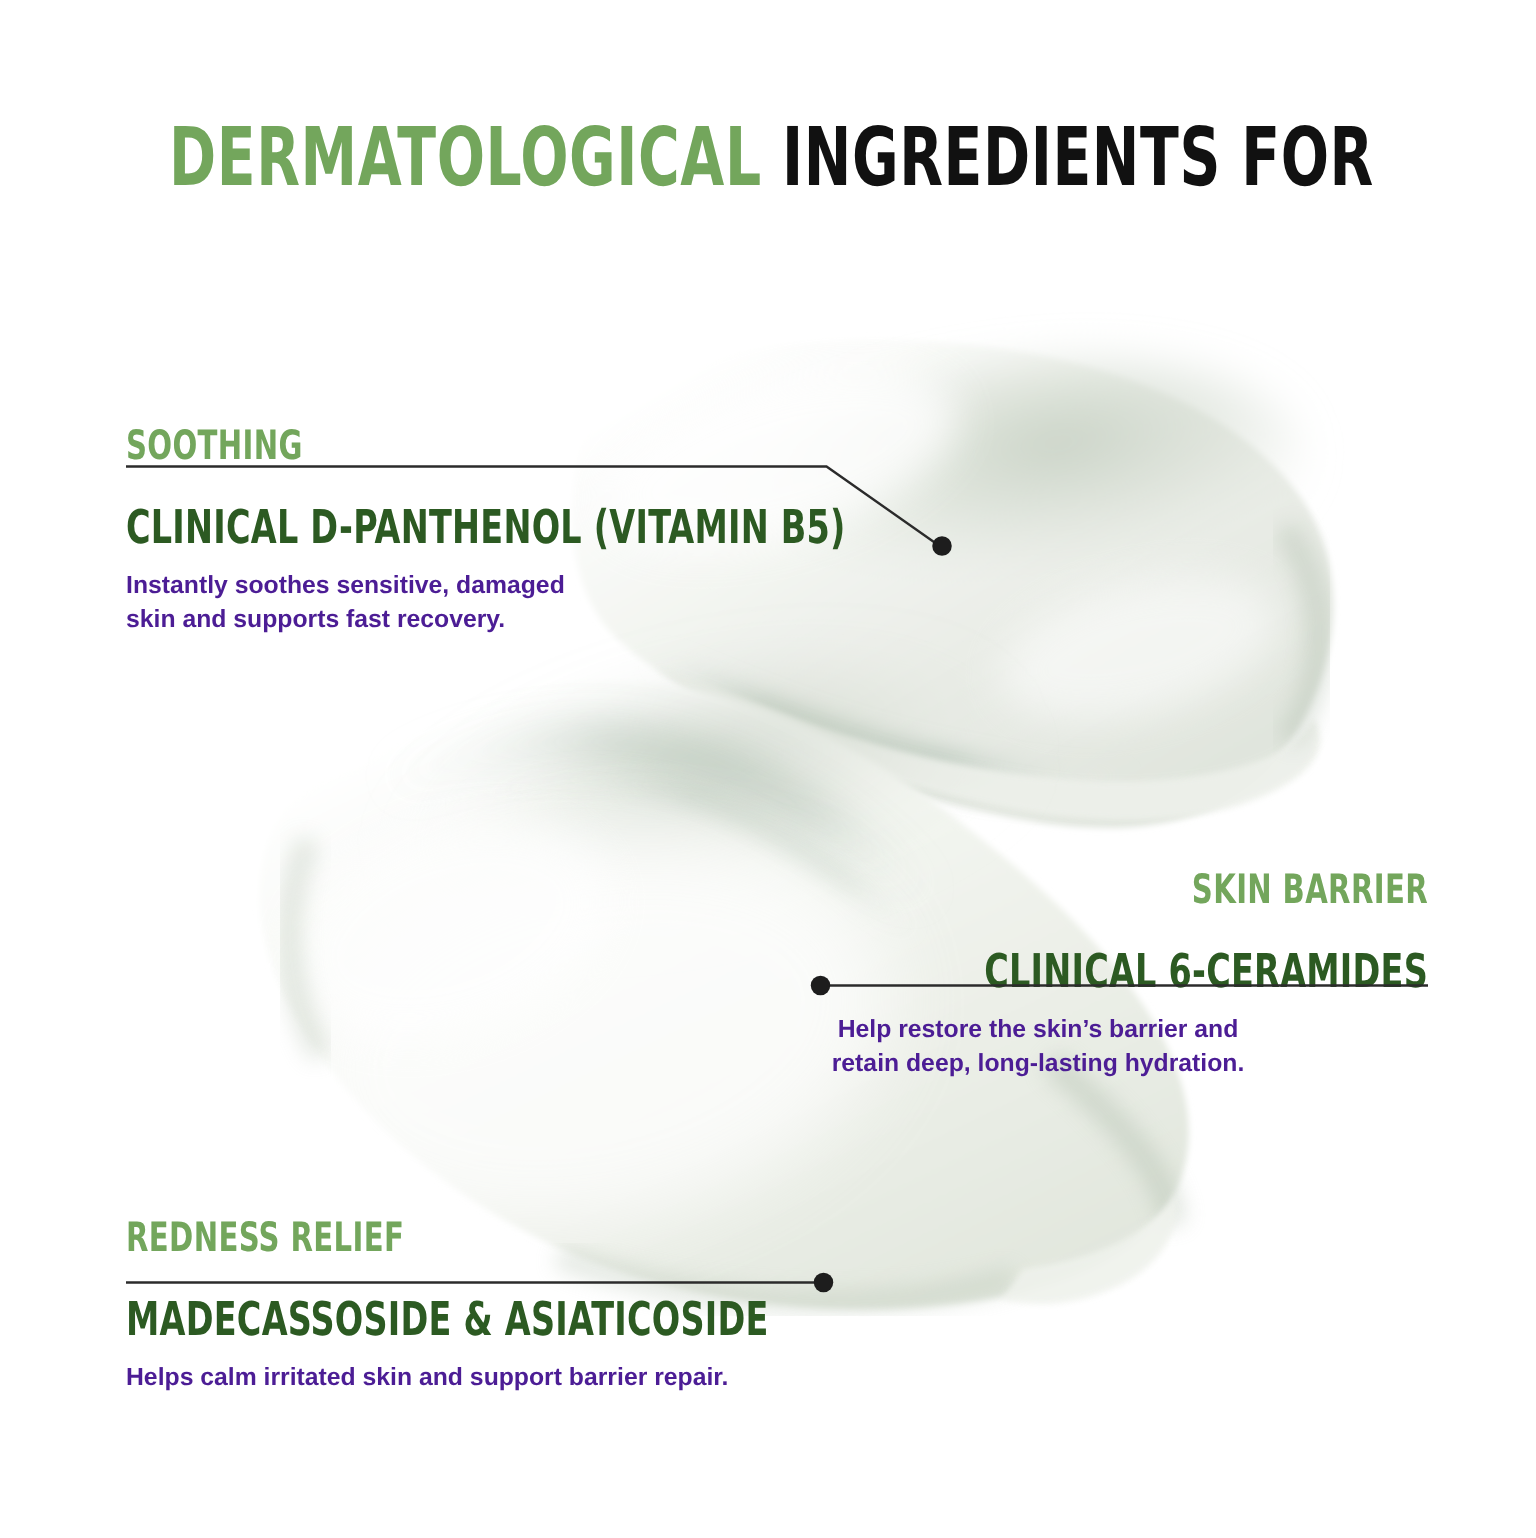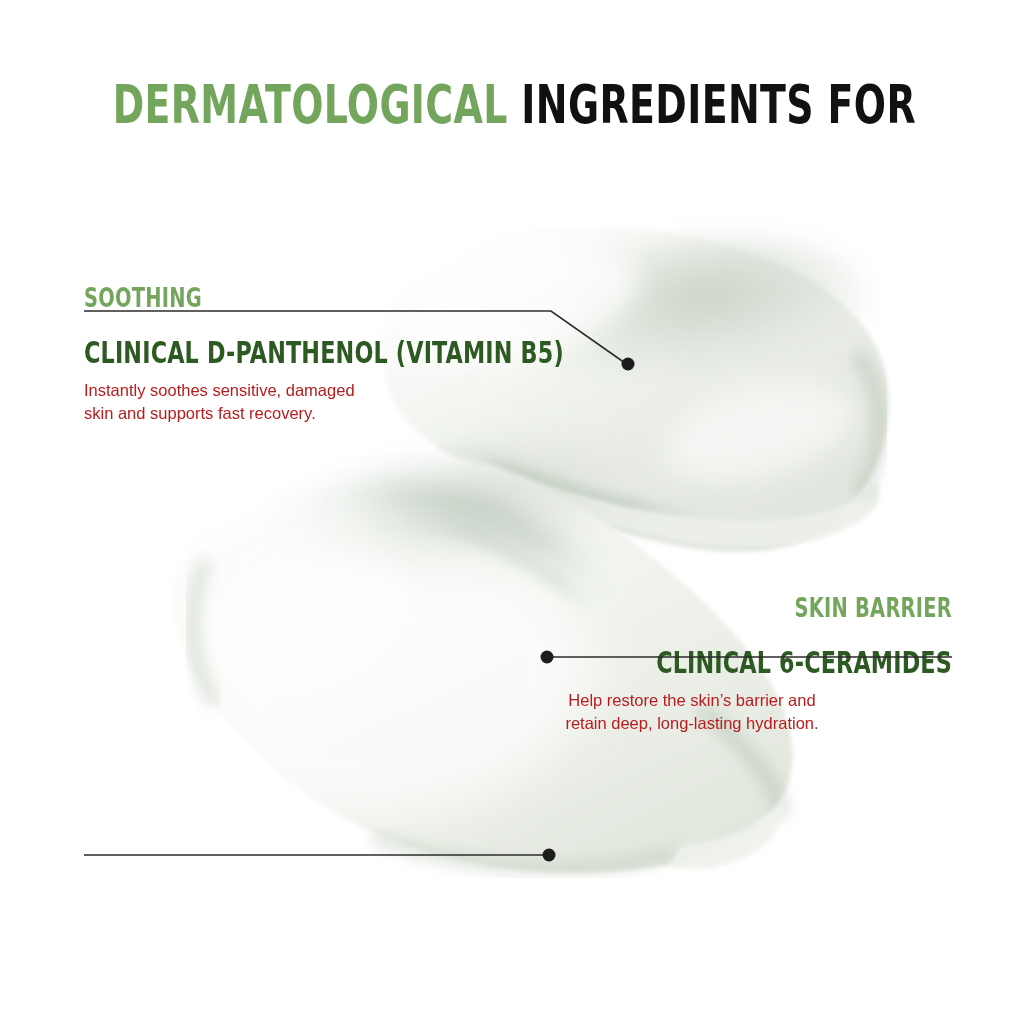--- a/index.html
+++ b/index.html
@@ -69,23 +69,23 @@
     font-weight: 700;
     font-size: 31px;
     letter-spacing: 0.2px;
     color: #2c5a22;
     line-height: 1.05;
     white-space: nowrap;
     transform: scaleX(0.80);
   }
   .blurb {
     font-family: "Liberation Sans", sans-serif;
-    font-weight: 400;
+    font-weight: 700;
     font-size: 16.5px;
-    color: #b91c1c;
+    color: #4c1d95;
     line-height: 1.38;
     white-space: pre-line;
   }
 
   .callout-left  .kicker,
   .callout-left  .ingredient { transform-origin: left top; }
   .callout-left  .blurb { text-align: left; }
 
   .callout-right .kicker,
   .callout-right .ingredient { transform-origin: right top; }
@@ -247,21 +247,26 @@
     <span class="hl-green">DERMATOLOGICAL</span><span> </span><span class="hl-dark">INGREDIENTS FOR</span>
   </div>
 
   <div class="callout callout-left" style="left:84px; top:268px; width:520px;margin-top:16px;">
     <div class="kicker">SOOTHING</div>
     <div class="ingredient" style="margin-top:24px;">CLINICAL D-PANTHENOL (VITAMIN B5)</div>
     <div class="blurb" style="margin-top:10px;">Instantly soothes sensitive, damaged
 skin and supports fast recovery.</div>
   </div>
 
-  <div class="callout callout-right" style="left:432px; top:594px; width:520px;">
+  <div class="callout callout-right" style="left:432px; top:580px; width:520px;">
     <div class="kicker">SKIN BARRIER</div>
     <div class="ingredient" style="margin-top:24px;">CLINICAL 6-CERAMIDES</div>
     <div class="blurb" style="margin-top:10px;">Help restore the skin’s barrier and
 retain deep, long-lasting hydration.</div>
   </div>
 
+  <div class="callout callout-left" style="left:84px; top:812px; width:560px;">
+    <div class="kicker">REDNESS RELIEF</div>
+    <div class="ingredient" style="margin-top:24px;">MADECASSOSIDE &amp; ASIATICOSIDE</div>
+    <div class="blurb" style="margin-top:10px;">Helps calm irritated skin and support barrier repair.</div>
+  </div>
 
 </div>
 
 </body></html>

